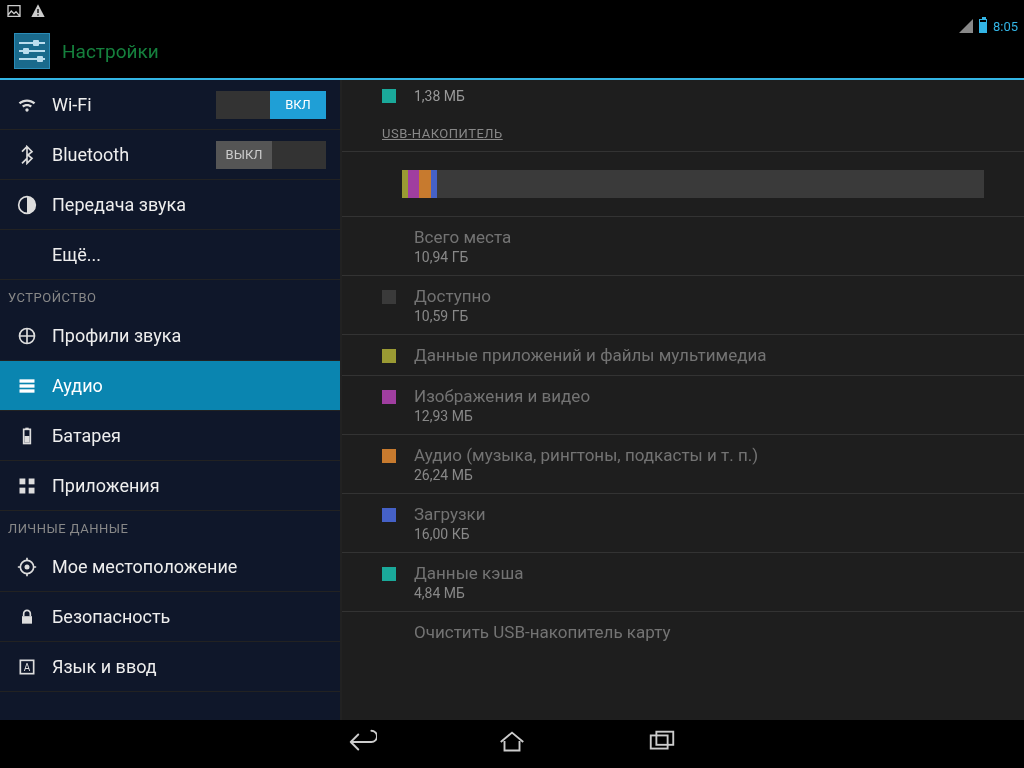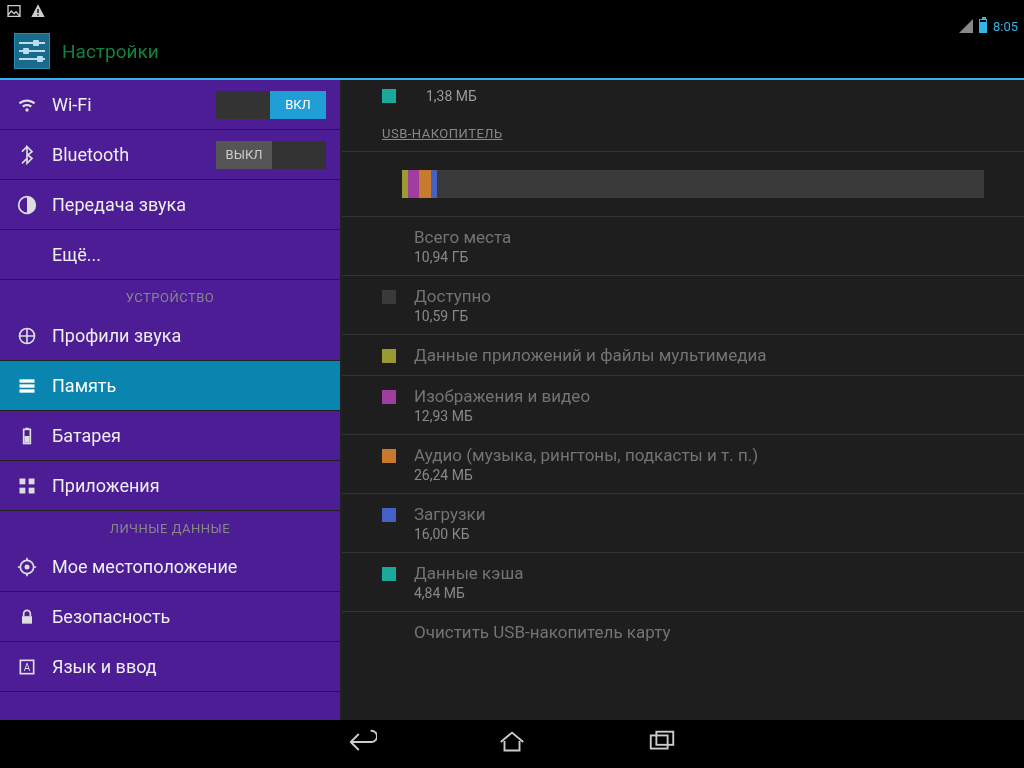--- a/index.html
+++ b/index.html
@@ -18,38 +18,38 @@
 
 .titlebar { height:56px; background:#000; display:flex; align-items:center; padding-left:14px; border-bottom:2px solid #33b5e5;}
 .titlebar .appicon { width:36px;height:36px; background:#1a6a8c; border:1px solid #2a8cb8; display:flex; align-items:center; justify-content:center; margin-right:12px;}
 .sliders { position:relative; width:26px;height:22px;}
 .sliders .line{position:absolute;left:0;right:0;height:2px;background:#bde;}
 .sliders .dot{position:absolute;width:6px;height:6px;background:#bde;border-radius:1px;top:-2px;}
 .titlebar h1 { font-size:19px; font-weight:400; color:#15803d;}
 
 
 .main { display:flex; height:640px; }
-.sidebar { width:342px; background:#4c1d95; overflow-y:auto; border-right:2px solid #222;text-align:center;}
+.sidebar { width:342px; background:#0f172a; overflow-y:auto; border-right:2px solid #222;}
 .content { flex:1; background:#1e1e1e; overflow-y:auto; position:relative;}
 
 
 .cat { font-size:13px; color:#888; padding:10px 8px 6px; text-transform:uppercase; letter-spacing:0.5px;}
 .row { height:50px; display:flex; align-items:center; padding:0 14px; border-bottom:1px solid #222; font-size:18px; color:#eee; cursor:pointer;}
 .row.selected { background:#0a85b0; color:#fff;}
 .row .icon { width:26px; display:flex; justify-content:center; margin-right:12px;}
 .row .icon svg{width:20px;height:20px;fill:#ddd;}
 .row.selected .icon svg{fill:#fff;}
 .row .toggle { margin-left:auto; width:110px; height:28px; background:#333; position:relative; font-size:13px; display:flex; align-items:center;}
 .toggle.on { justify-content:flex-end;}
 .toggle.on .knob{background:#1f9fd6;color:#fff;}
 .toggle .knob{width:56px;height:28px;background:#555;display:flex;align-items:center;justify-content:center;color:#ccc;}
 .row .spacer{width:26px;margin-right:12px;}
 
 
-.orphan { padding:8px 0 14px 40px; display:flex; align-items:center; gap:30px;}
+.orphan { padding:8px 0 14px 40px; display:flex; align-items:center; gap:18px;}
 .swatch{width:14px;height:14px;}
 .orphan .val{font-size:14px;color:#999;}
 .section-head{font-size:13px;color:#888;padding:8px 0 10px 40px;letter-spacing:0.5px;border-bottom:1px solid #333;margin-bottom:4px;text-decoration:underline;}
 .bar-wrap{padding:14px 40px 18px 60px;}
 .bar{height:28px;background:#3a3a3a;display:flex;overflow:hidden;}
 .bar .seg{height:100%;}
 .entry{padding:10px 40px 10px 40px;border-top:1px solid #333;display:flex;align-items:flex-start;gap:18px;}
 .entry:first-of-type{border-top:1px solid #333;}
 .entry .sw{width:14px;height:14px;margin-top:4px;flex-shrink:0;}
 .entry .nosw{width:14px;flex-shrink:0;}
@@ -156,21 +156,21 @@
       <span>Профили звука</span>
     </div>
     <div class="row selected">
       <span class="icon">
           <svg viewBox="0 0 24 24">
             <rect x="3" y="4" width="18" height="4" fill="#fff"></rect>
             <rect x="3" y="10" width="18" height="4" fill="#fff"></rect>
             <rect x="3" y="16" width="18" height="4" fill="#fff"></rect>
           </svg>
         </span>
-      <span>Память</span>
+      <span>Аудио</span>
     </div>
     <div class="row">
       <span class="icon">
           <svg viewBox="0 0 24 24">
             <rect x="8" y="4" width="8" height="17" fill="none" stroke="#ddd" stroke-width="2"></rect>
             <rect x="10" y="2" width="4" height="2" fill="#ddd"></rect>
             <rect x="9" y="12" width="6" height="8" fill="#ddd"></rect>
           </svg>
         </span>
       <span>Батарея</span>

